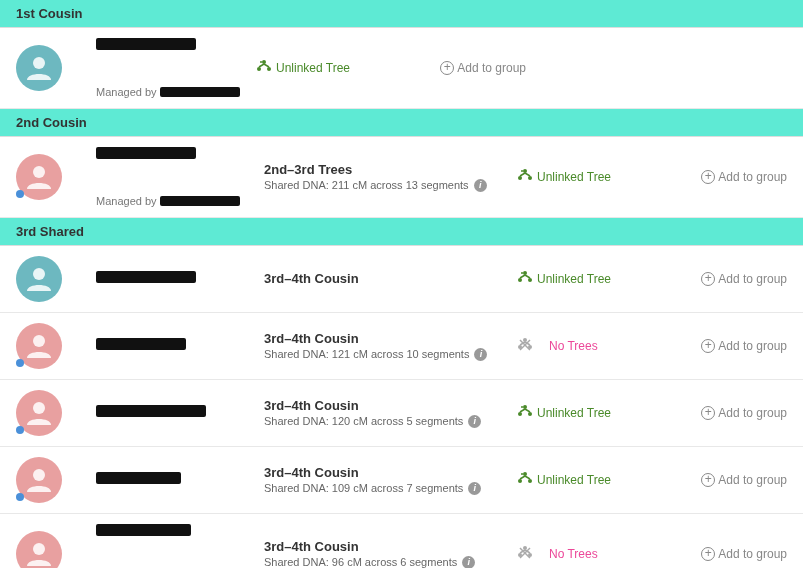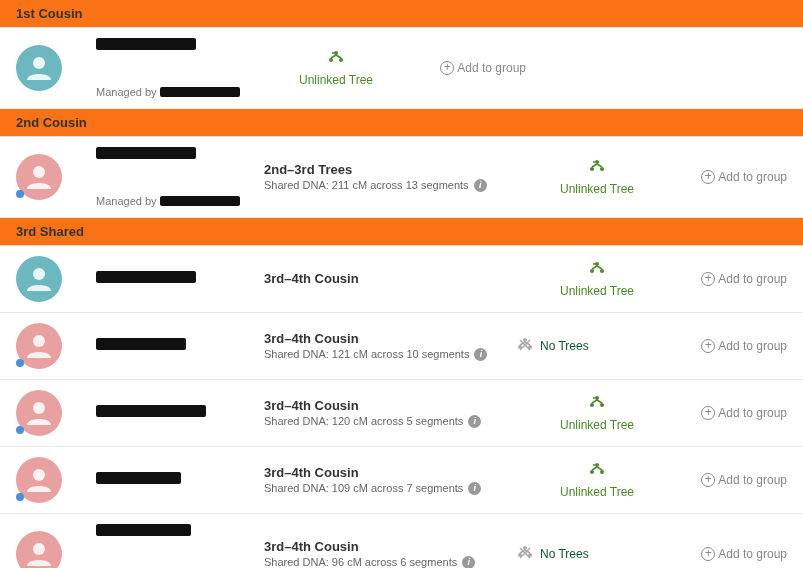--- a/index.html
+++ b/index.html
@@ -5,21 +5,21 @@
     * { box-sizing: border-box; margin: 0; padding: 0; }
     body {
       font-family: -apple-system, BlinkMacSystemFont, 'Segoe UI', Arial, sans-serif;
       font-size: 13px;
       color: #333;
       background: #fff;
       width: 803px;
     }
 
     .section-header {
-      background: #f97316;
+      background: #5eead4;
       padding: 6px 16px;
       font-weight: 600;
       font-size: 13px;
       color: #333;
       border-bottom: 1px solid #ddd;
     }
 
     .match-row {
       display: flex;
       align-items: center;
@@ -138,30 +138,29 @@
       text-align: left;
     }
 
     .tree-linked {
       color: #4a8a2a;
       font-size: 12px;
       font-weight: 500;
       display: flex;
       align-items: center;
       gap: 4px;
-      flex-direction: column;
     }
 
     .tree-unlinked {
-      color: #14532d;
+      color: #ec4899;
       font-size: 12px;
       font-weight: 500;
       display: flex;
       align-items: center;
-      gap: 7px;
+      gap: 16px;
     }
 
     .tree-icon {
       display: inline-block;
       font-size: 14px;
     }
 
     .add-group-col {
       width: 110px;
       flex-shrink: 0;

